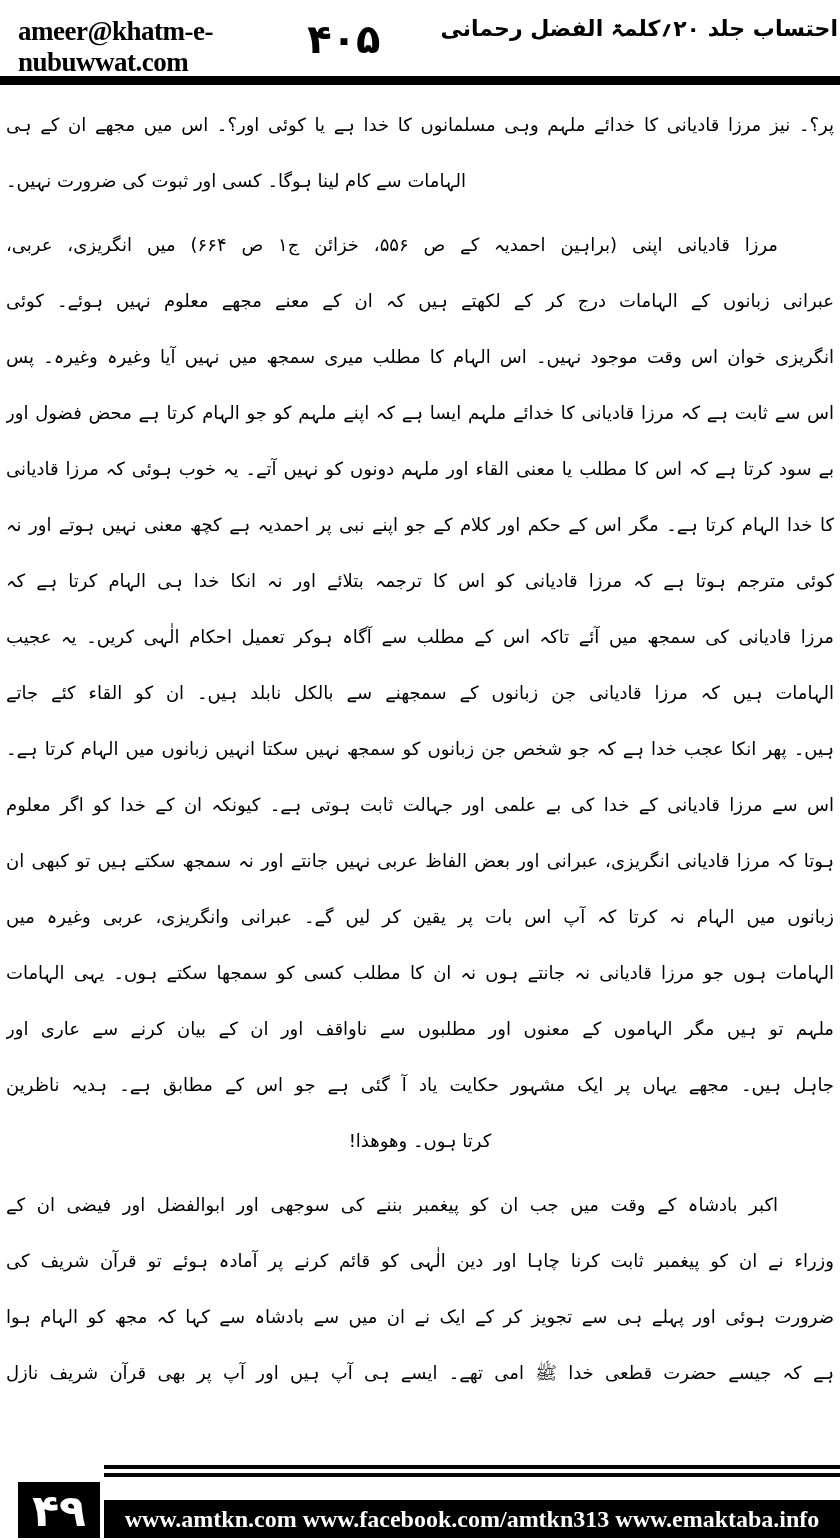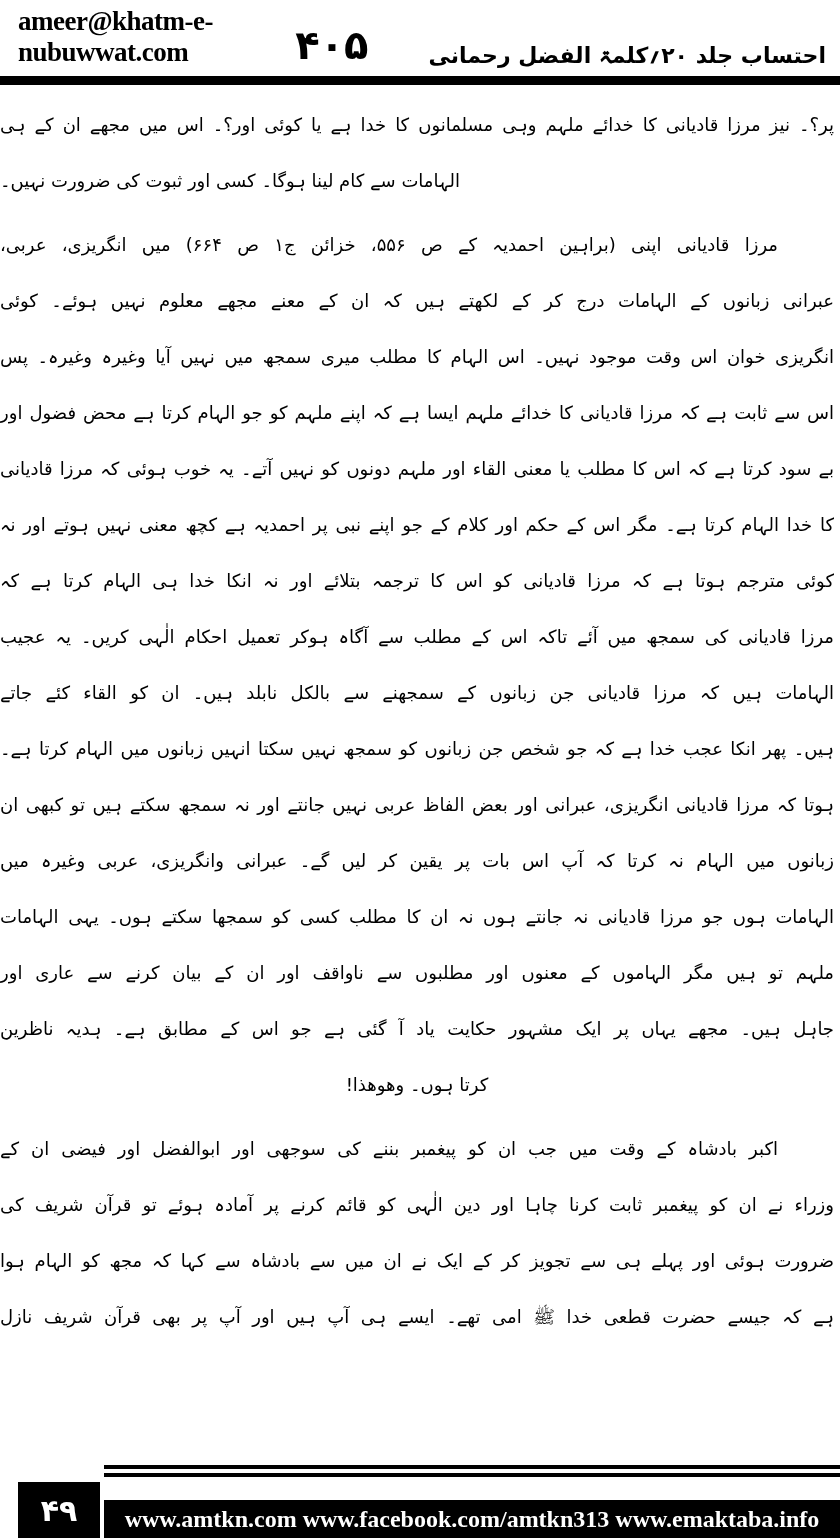--- a/index.html
+++ b/index.html
@@ -8,23 +8,23 @@
     width: 840px;
     height: 1540px;
     background: #ffffff;
     overflow: hidden;
     font-family: "DejaVu Sans", sans-serif;
   }
 
   
   .header {
     display: flex;
-    align-items: flex-end;
+    align-items: flex-start;
     justify-content: space-between;
-    padding: 16px 14px 0 18px;
+    padding: 16px 2px 0 18px;
     height: 52px;
   }
   .header-email {
     font-family: "Liberation Serif", serif;
     font-weight: bold;
     font-size: 27px;
     color: #000;
     letter-spacing: -0.5px;
   }
   .header-pagenum {
@@ -44,21 +44,21 @@
   }
   .top-rule {
     height: 9px;
     background: #000;
     margin-top: 8px;
   }
 
   
   .body-text {
     direction: rtl;
-    padding: 12px 6px 0 0;
+    padding: 12px 6px 0 6px;
     color: #000;
     font-size: 18px;
   }
   .line {
     height: 56px;
     line-height: 56px;
     text-align: justify;
     text-align-last: justify;
     overflow: hidden;
     white-space: nowrap;
@@ -90,21 +90,21 @@
   .footer-pagenum-box {
     margin-left: 18px;
     width: 82px;
     height: 56px;
     background: #000;
     color: #fff;
     display: flex;
     align-items: center;
     justify-content: center;
     font-weight: bold;
-    font-size: 30px;
+    font-size: 44px;
     direction: rtl;
     flex: 0 0 auto;
   }
   .footer-right {
     flex: 1 1 auto;
     margin-left: 4px;
   }
   .footer-rule-thin {
     height: 4px;
     background: #000;
@@ -146,20 +146,21 @@
       <div class="line j indent">مرزا قادیانی اپنی (براہین احمدیہ کے ص ۵۵۶، خزائن ج۱ ص ۶۶۴) میں انگریزی، عربی،</div>
       <div class="line j">عبرانی زبانوں کے الہامات درج کر کے لکھتے ہیں کہ ان کے معنے مجھے معلوم نہیں ہوئے۔ کوئی</div>
       <div class="line j">انگریزی خوان اس وقت موجود نہیں۔ اس الہام کا مطلب میری سمجھ میں نہیں آیا وغیرہ وغیرہ۔ پس</div>
       <div class="line j">اس سے ثابت ہے کہ مرزا قادیانی کا خدائے ملہم ایسا ہے کہ اپنے ملہم کو جو الہام کرتا ہے محض فضول اور</div>
       <div class="line j">بے سود کرتا ہے کہ اس کا مطلب یا معنی القاء اور ملہم دونوں کو نہیں آتے۔ یہ خوب ہوئی کہ مرزا قادیانی</div>
       <div class="line j">کا خدا الہام کرتا ہے۔ مگر اس کے حکم اور کلام کے جو اپنے نبی پر احمدیہ ہے کچھ معنی نہیں ہوتے اور نہ</div>
       <div class="line j">کوئی مترجم ہوتا ہے کہ مرزا قادیانی کو اس کا ترجمہ بتلائے اور نہ انکا خدا ہی الہام کرتا ہے کہ</div>
       <div class="line j">مرزا قادیانی کی سمجھ میں آئے تاکہ اس کے مطلب سے آگاہ ہوکر تعمیل احکام الٰہی کریں۔ یہ عجیب</div>
       <div class="line j">الہامات ہیں کہ مرزا قادیانی جن زبانوں کے سمجھنے سے بالکل نابلد ہیں۔ ان کو القاء کئے جاتے</div>
       <div class="line j">ہیں۔ پھر انکا عجب خدا ہے کہ جو شخص جن زبانوں کو سمجھ نہیں سکتا انہیں زبانوں میں الہام کرتا ہے۔</div>
+      <div class="line j">اس سے مرزا قادیانی کے خدا کی بے علمی اور جہالت ثابت ہوتی ہے۔ کیونکہ ان کے خدا کو اگر معلوم</div>
       <div class="line j">ہوتا کہ مرزا قادیانی انگریزی، عبرانی اور بعض الفاظ عربی نہیں جانتے اور نہ سمجھ سکتے ہیں تو کبھی ان</div>
       <div class="line j">زبانوں میں الہام نہ کرتا کہ آپ اس بات پر یقین کر لیں گے۔ عبرانی وانگریزی، عربی وغیرہ میں</div>
       <div class="line j">الہامات ہوں جو مرزا قادیانی نہ جانتے ہوں نہ ان کا مطلب کسی کو سمجھا سکتے ہوں۔ یہی الہامات</div>
       <div class="line j">ملہم تو ہیں مگر الہاموں کے معنوں اور مطلبوں سے ناواقف اور ان کے بیان کرنے سے عاری اور</div>
       <div class="line j">جاہل ہیں۔ مجھے یہاں پر ایک مشہور حکایت یاد آ گئی ہے جو اس کے مطابق ہے۔ ہدیہ ناظرین</div>
       <div class="line center">کرتا ہوں۔ وھوھذا!</div>
     </div>
     <div class="para">
       <div class="line j indent">اکبر بادشاہ کے وقت میں جب ان کو پیغمبر بننے کی سوجھی اور ابوالفضل اور فیضی ان کے</div>
       <div class="line j">وزراء نے ان کو پیغمبر ثابت کرنا چاہا اور دین الٰہی کو قائم کرنے پر آمادہ ہوئے تو قرآن شریف کی</div>

